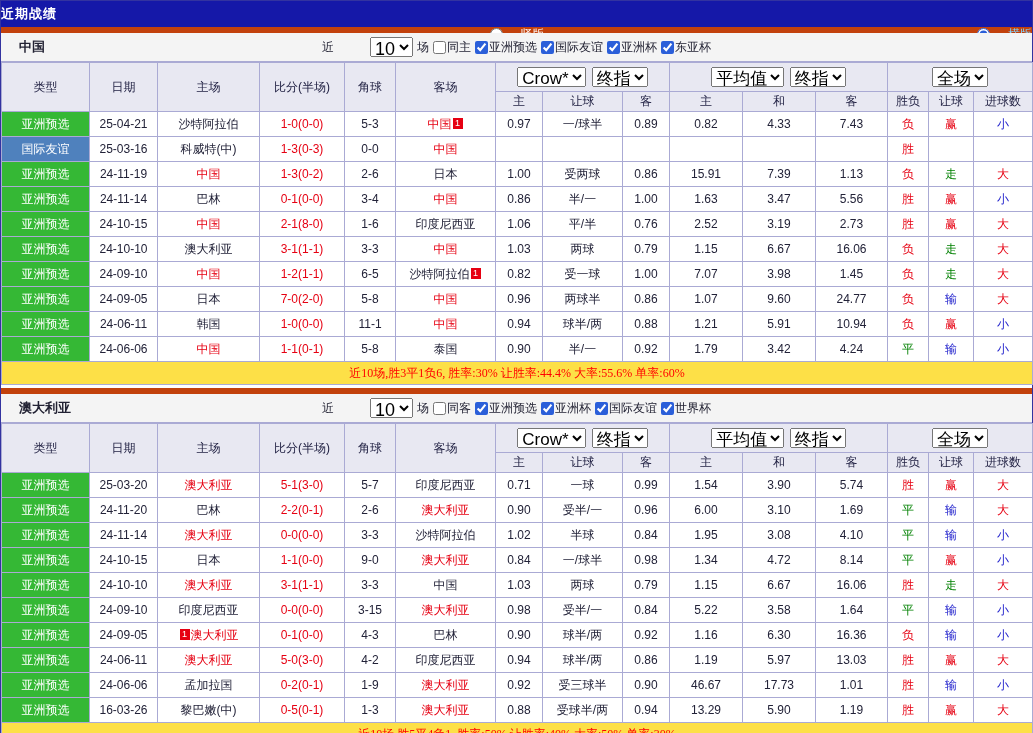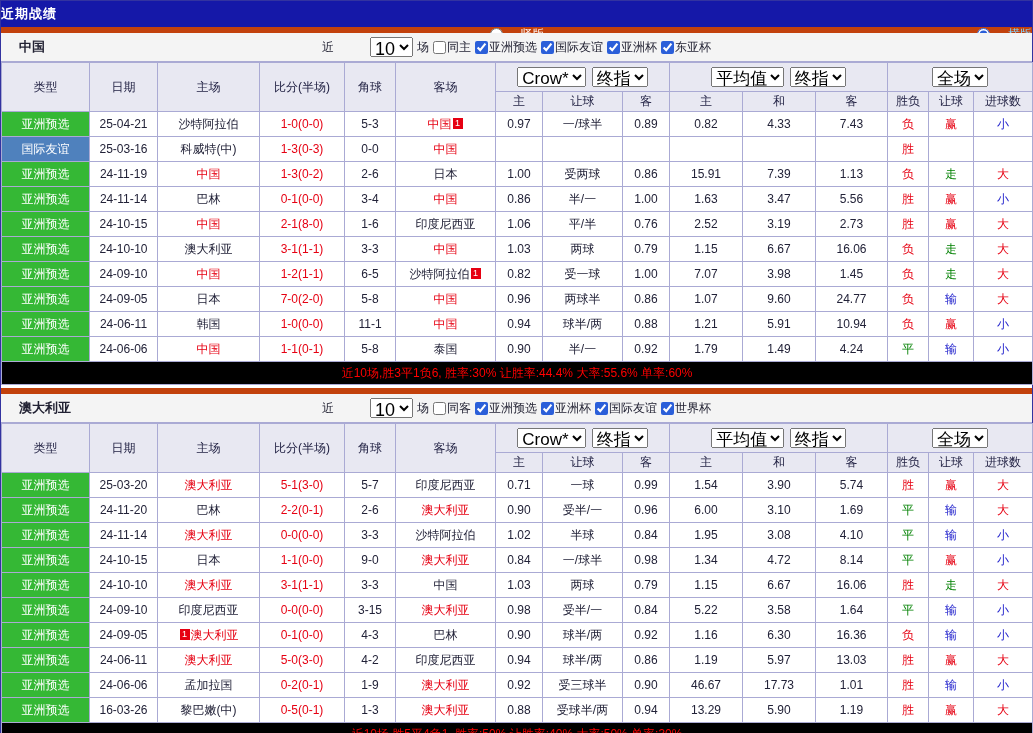--- a/index.html
+++ b/index.html
@@ -32,21 +32,21 @@
   .head-sub th { height:20px; }
   .results-table tbody td { height:25px; background:#fff; }
   .type-cell { color:#ffffff !important; }
   .type-green { background:#35b835 !important; }
   .type-blue { background:#4f81bd !important; }
   .c-r { color:#e60012 !important; }
   .c-g { color:#008000 !important; }
   .c-b { color:#2020cc !important; }
   .c-k { color:#222238 !important; }
   .card-badge { display:inline-block; background:#e60012; color:#fff; font-size:9px; line-height:11px; width:10px; height:11px; margin:0 1px; vertical-align:2px; }
-  .summary { height:23px; color:#ff0000 !important; background:#000000; }
+  .summary { height:23px; color:#ff0000 !important; background:#fde047;font-family:Liberation Serif, serif; }
 </style>
 </head>
 <body>
 
 <div class="page">
 
   <div class="topbar">
     <span class="topbar-title">近期战绩</span>
     <label class="opt">
       <input type="radio" name="layout" style="">
@@ -295,21 +295,21 @@
             <td class="type-cell type-green">亚洲预选</td>
             <td>24-06-06</td>
             <td class="team-cell c-r"><span>中国</span></td>
             <td class="c-r">1-1(0-1)</td>
             <td>5-8</td>
             <td class="team-cell"><span>泰国</span></td>
             <td>0.90</td>
             <td>半/一</td>
             <td>0.92</td>
             <td>1.79</td>
-            <td>1.49</td>
+            <td>3.42</td>
             <td>4.24</td>
             <td class="c-g">平</td>
             <td class="c-b">输</td>
             <td class="c-b">小</td>
           </tr>
         </tbody>
       <tfoot>
         <tr>
           <td colspan="15" class="summary">近10场,胜3平1负6, 胜率:30% 让胜率:44.4% 大率:55.6% 单率:60%</td>
         </tr>

